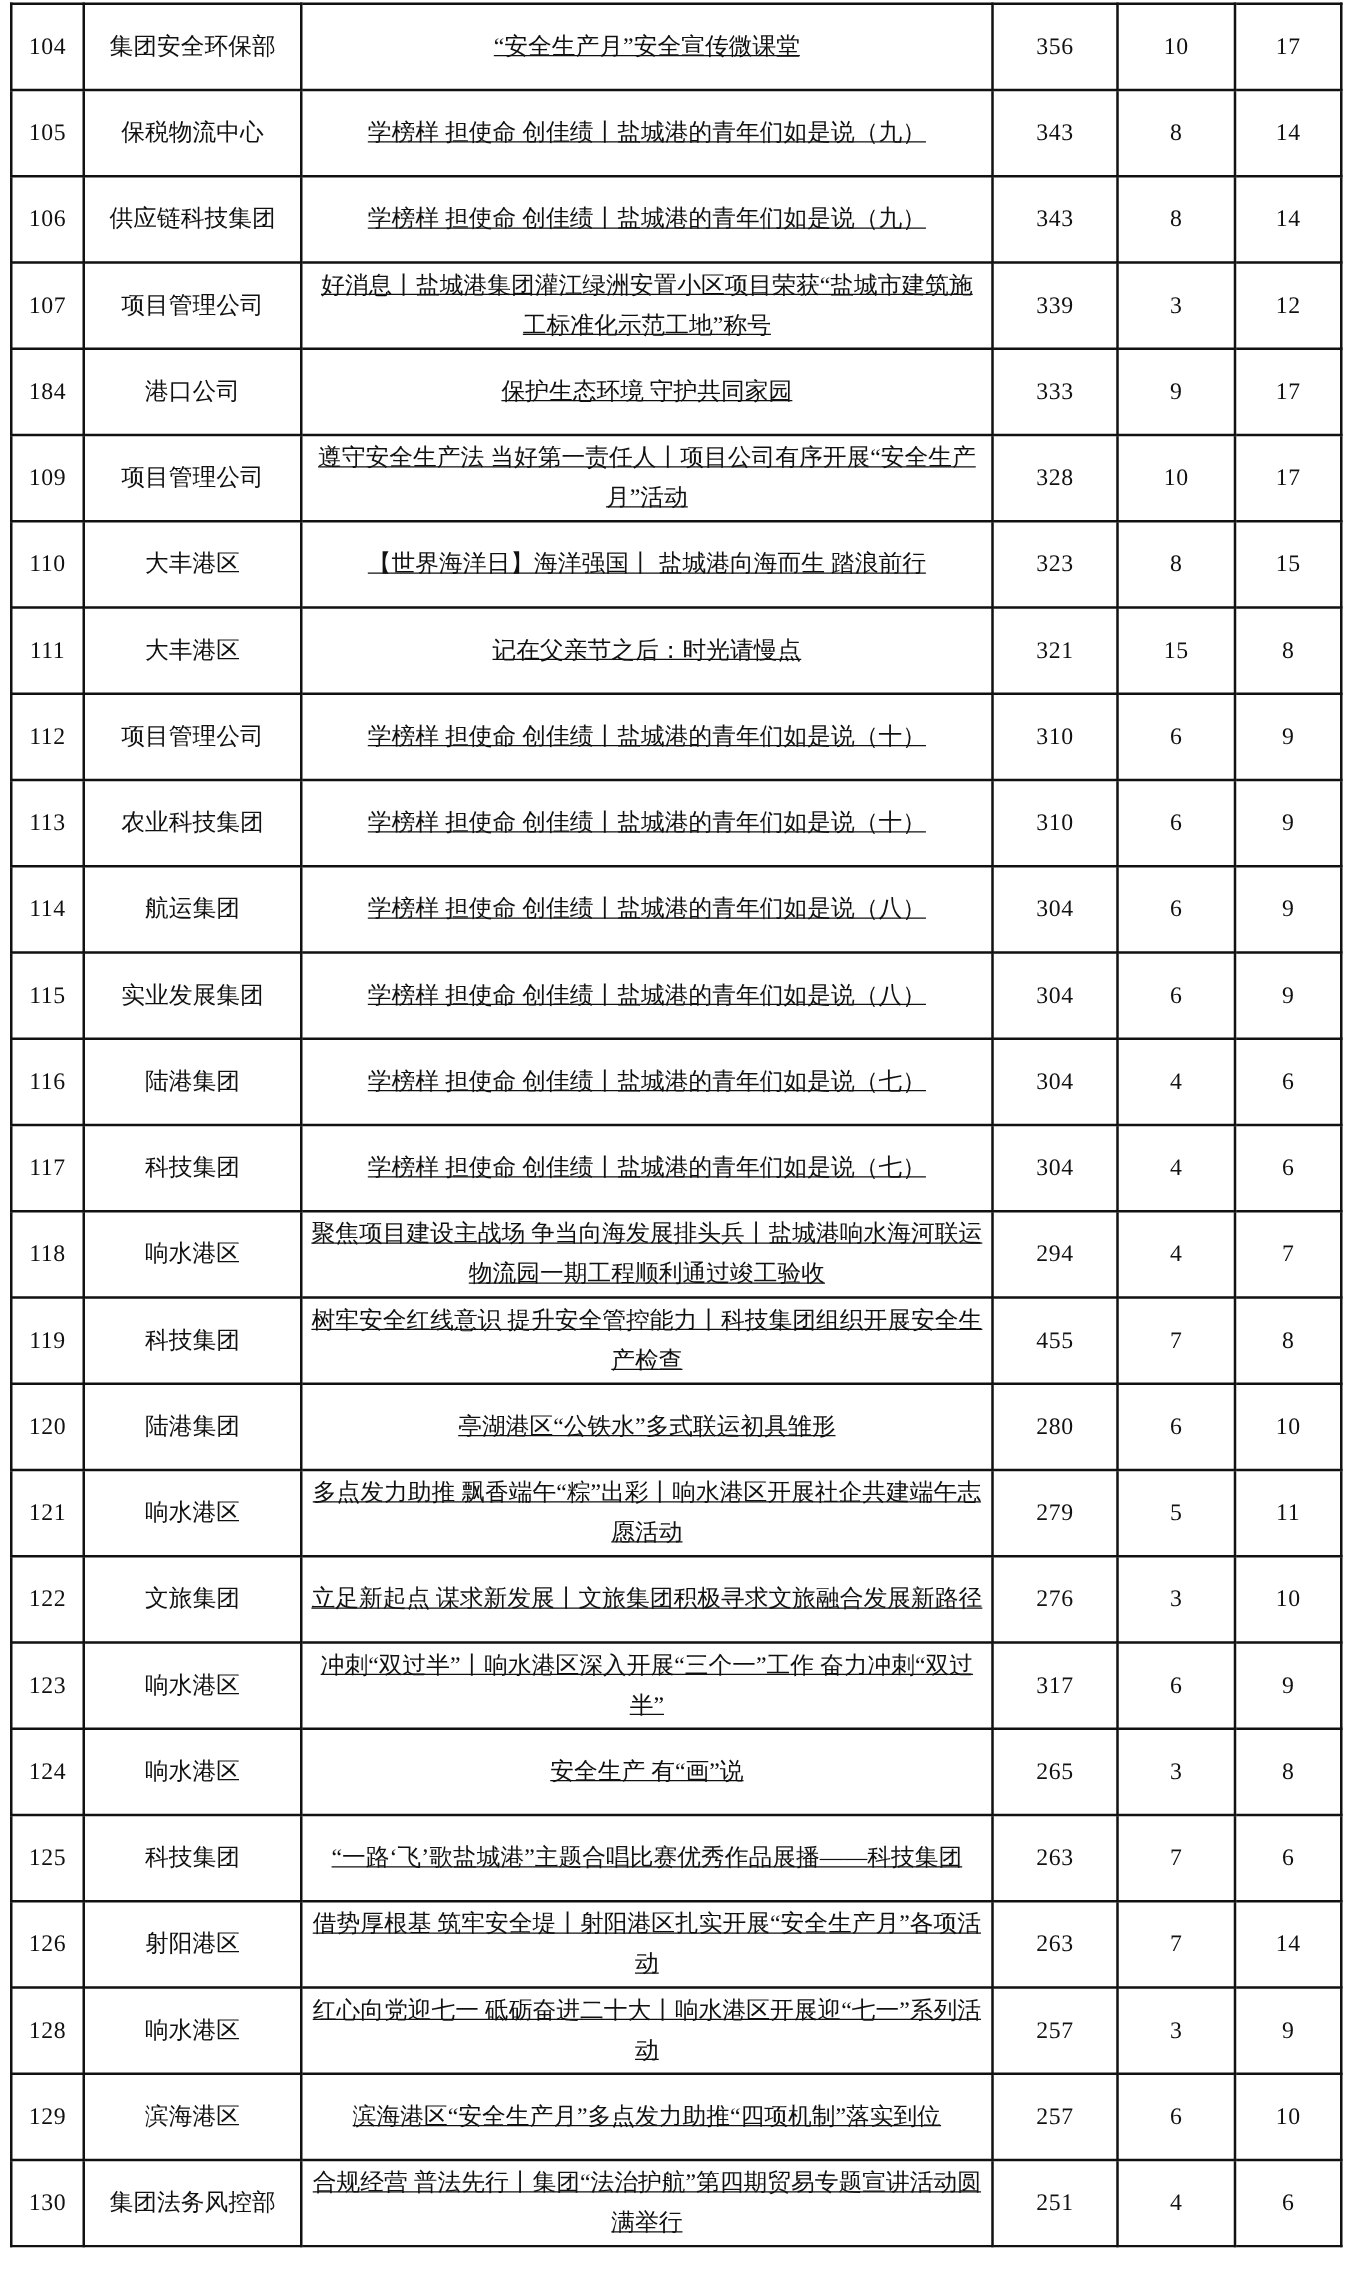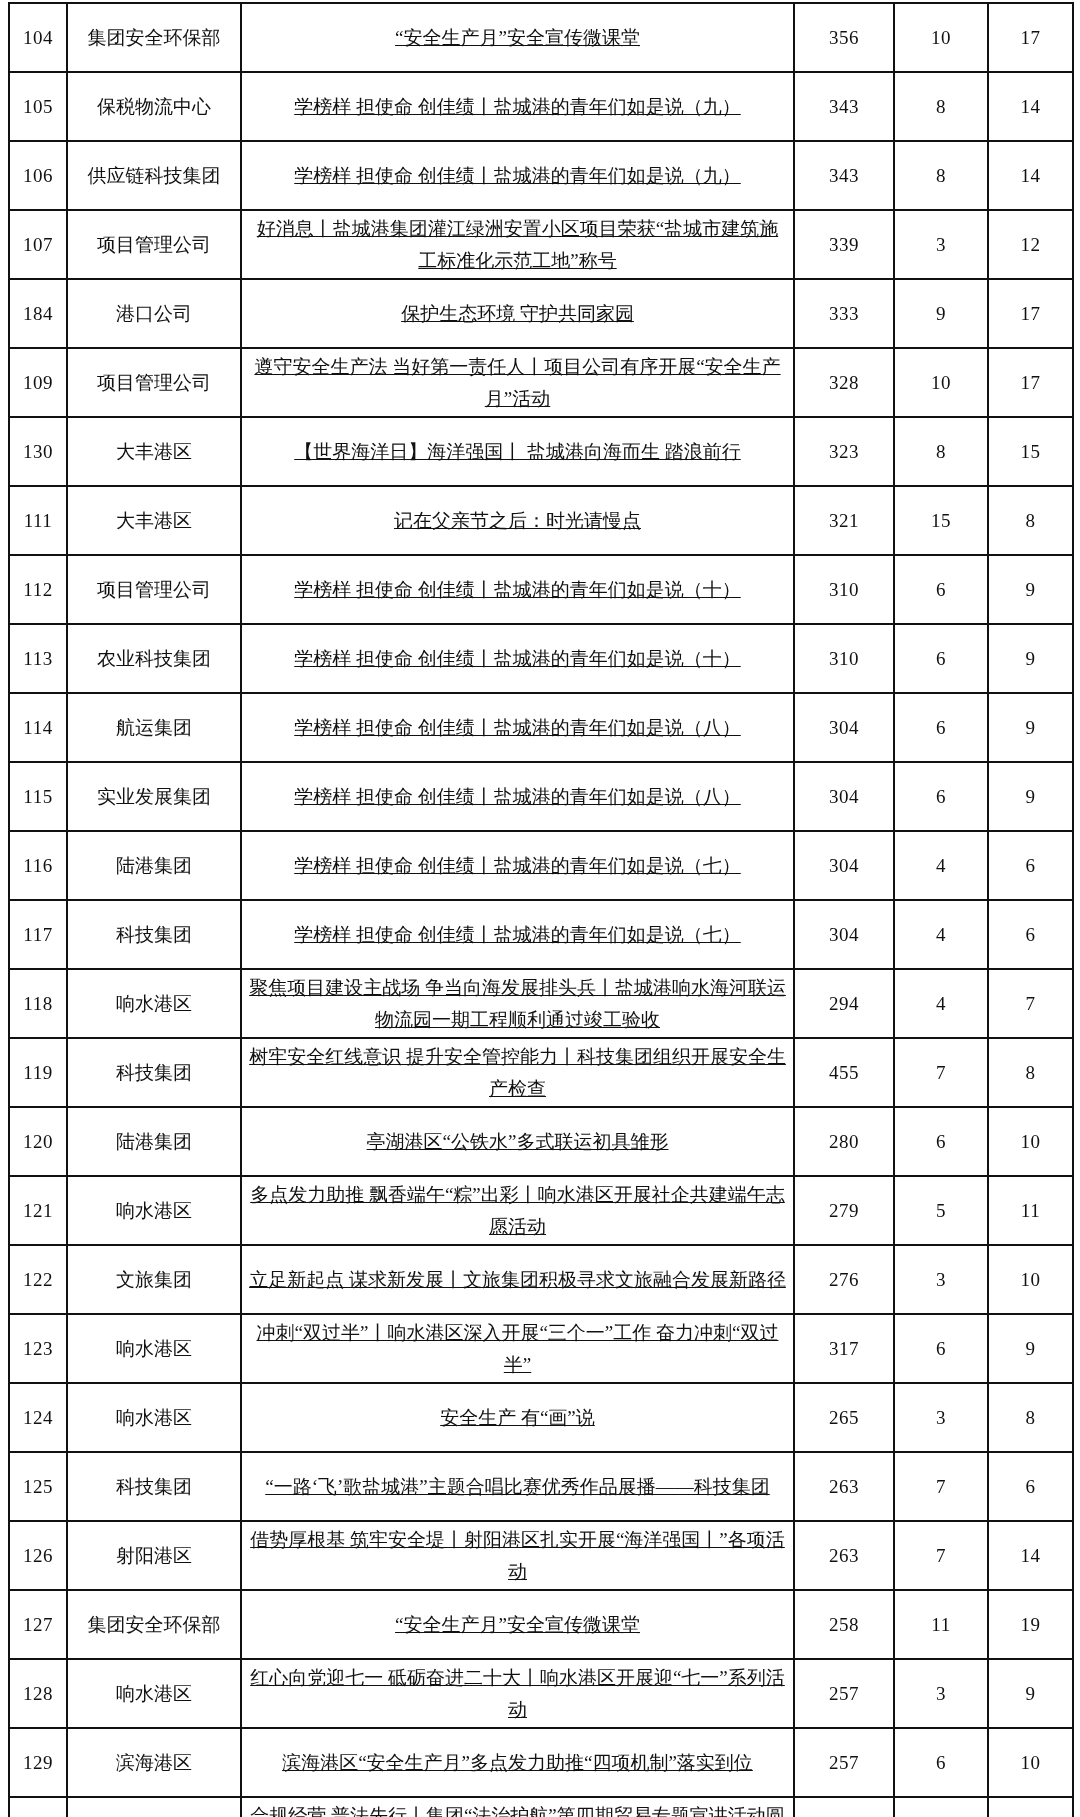--- a/index.html
+++ b/index.html
@@ -112,21 +112,21 @@
         </tr>
         <tr>
           <td class="c-rank">109</td>
           <td class="c-dept">项目管理公司</td>
           <td class="c-title">遵守安全生产法 当好第一责任人丨项目公司有序开展“安全生产月”活动</td>
           <td class="c-num">328</td>
           <td class="c-num">10</td>
           <td class="c-num">17</td>
         </tr>
         <tr>
-          <td class="c-rank">130</td>
+          <td class="c-rank">110</td>
           <td class="c-dept">大丰港区</td>
           <td class="c-title">【世界海洋日】海洋强国丨 盐城港向海而生 踏浪前行</td>
           <td class="c-num">323</td>
           <td class="c-num">8</td>
           <td class="c-num">15</td>
         </tr>
         <tr>
           <td class="c-rank">111</td>
           <td class="c-dept">大丰港区</td>
           <td class="c-title">记在父亲节之后：时光请慢点</td>
@@ -242,32 +242,24 @@
           <td class="c-rank">125</td>
           <td class="c-dept">科技集团</td>
           <td class="c-title">“一路‘飞’歌盐城港”主题合唱比赛优秀作品展播——科技集团</td>
           <td class="c-num">263</td>
           <td class="c-num">7</td>
           <td class="c-num">6</td>
         </tr>
         <tr>
           <td class="c-rank">126</td>
           <td class="c-dept">射阳港区</td>
-          <td class="c-title">借势厚根基  筑牢安全堤丨射阳港区扎实开展“海洋强国丨”各项活动</td>
+          <td class="c-title">借势厚根基  筑牢安全堤丨射阳港区扎实开展“安全生产月”各项活动</td>
           <td class="c-num">263</td>
           <td class="c-num">7</td>
           <td class="c-num">14</td>
-        </tr>
-        <tr>
-          <td class="c-rank">127</td>
-          <td class="c-dept">集团安全环保部</td>
-          <td class="c-title">“安全生产月”安全宣传微课堂</td>
-          <td class="c-num">258</td>
-          <td class="c-num">11</td>
-          <td class="c-num">19</td>
         </tr>
         <tr>
           <td class="c-rank">128</td>
           <td class="c-dept">响水港区</td>
           <td class="c-title">红心向党迎七一 砥砺奋进二十大丨响水港区开展迎“七一”系列活动</td>
           <td class="c-num">257</td>
           <td class="c-num">3</td>
           <td class="c-num">9</td>
         </tr>
         <tr>

